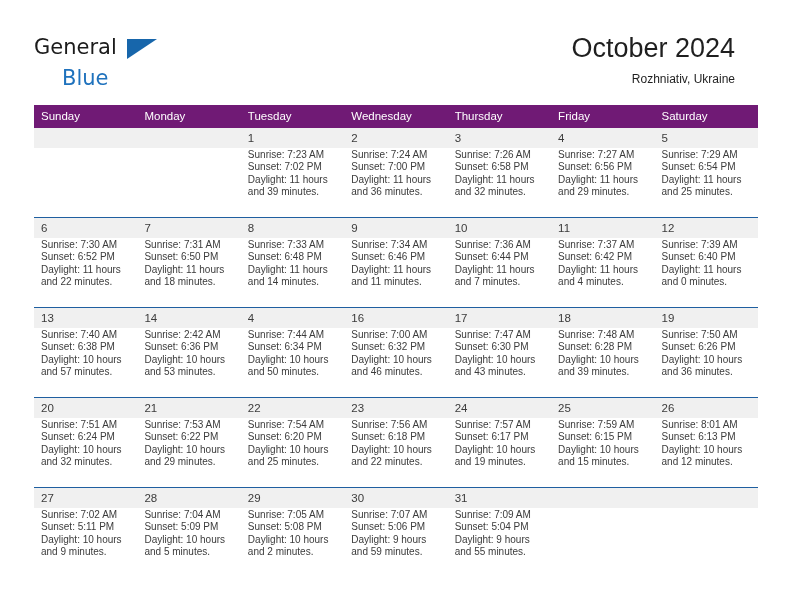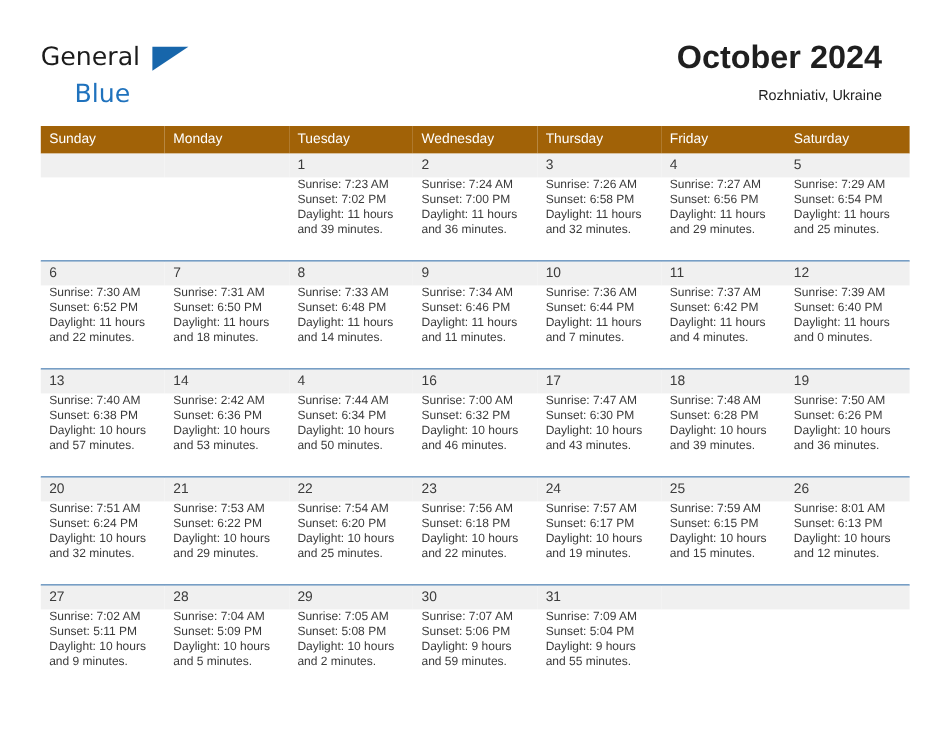--- a/index.html
+++ b/index.html
@@ -71,21 +71,21 @@
   }
 
   .title-block {
     position: absolute;
     right: 34px;
     top: 32px;
     text-align: right;
   }
   .cal-title {
     font-size: 27px;
-    font-weight: 700;
+    font-weight: 400;
     color: #1f1f1f;
     line-height: 32px;
     white-space: nowrap;
   }
   .cal-subtitle {
     margin-top: 6px;
     font-size: 12px;
     font-weight: 400;
     color: #1f1f1f;
     line-height: 18px;
@@ -96,21 +96,21 @@
   .calendar {
     position: absolute;
     left: 34px;
     top: 105px;
     width: 724px;
     border-collapse: collapse;
     table-layout: fixed;
   }
 
   .calendar th {
-    background: #a16207;
+    background: #701a75;
     color: #ffffff;
     font-size: 11.5px;
     font-weight: 400;
     text-align: left;
     padding: 5px 0 5px 7px;
     height: 11px;
     line-height: 13px;
   }
 
   .week-sep td {

